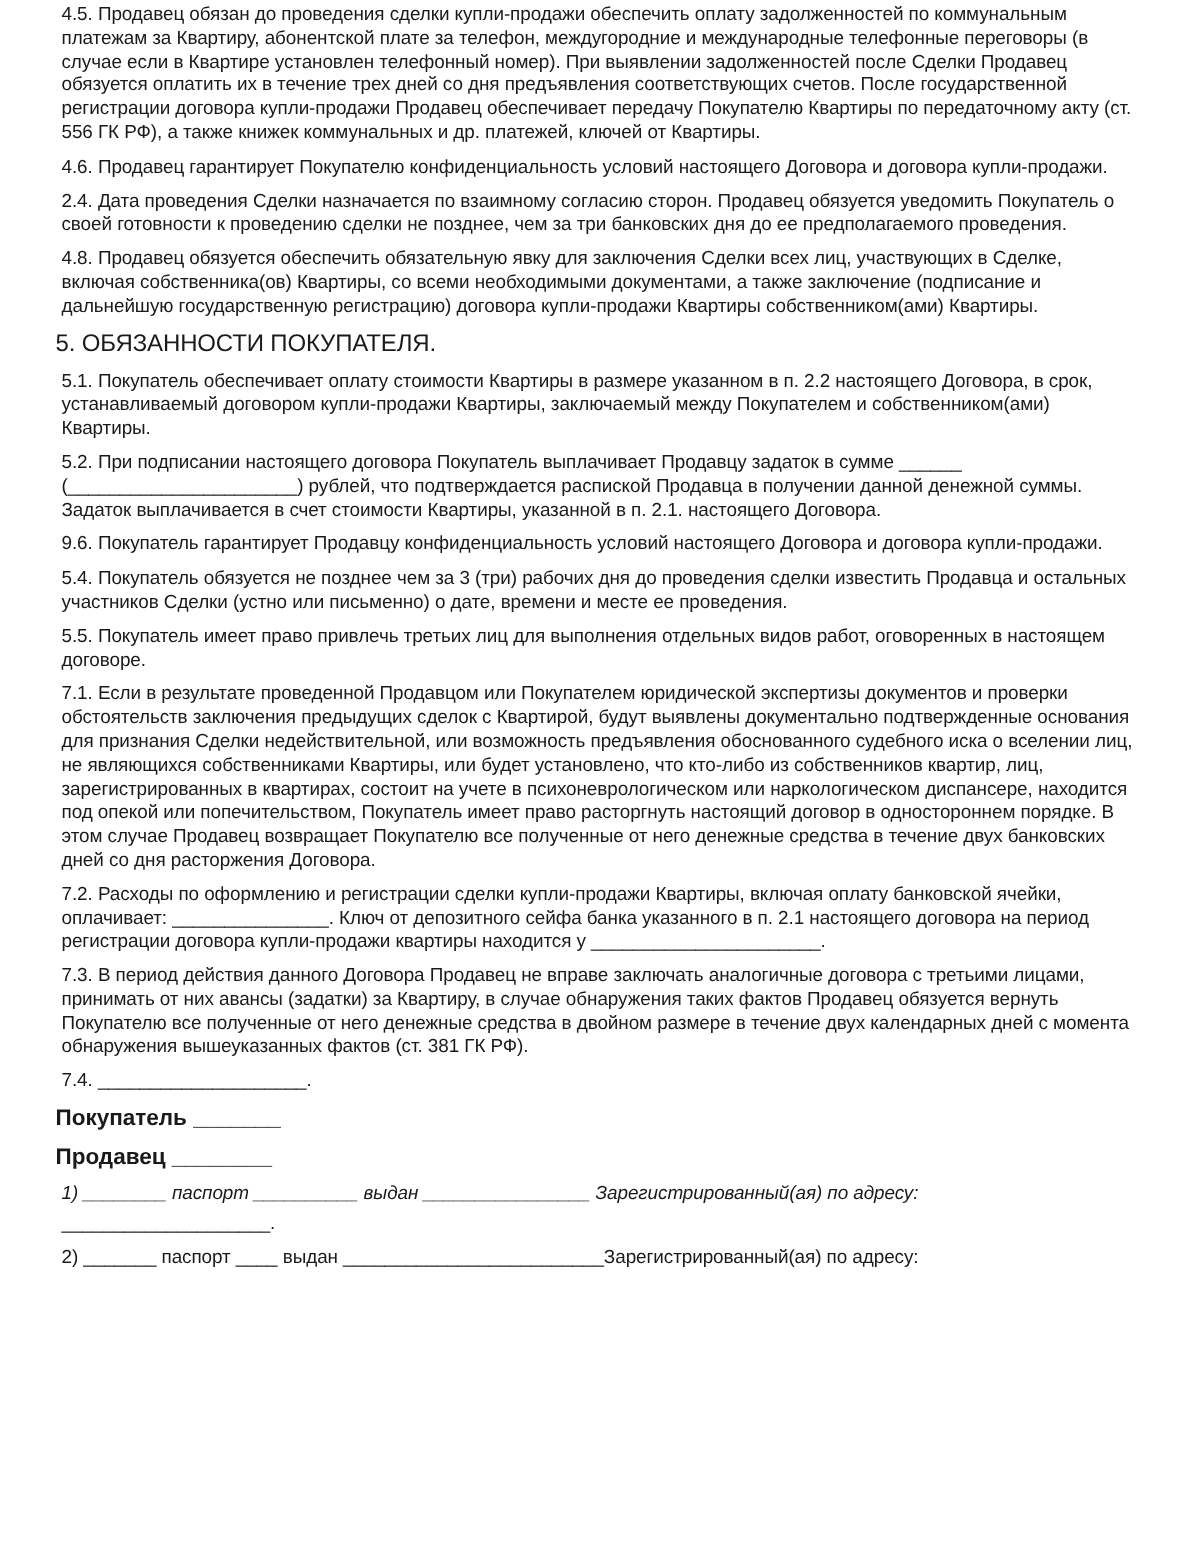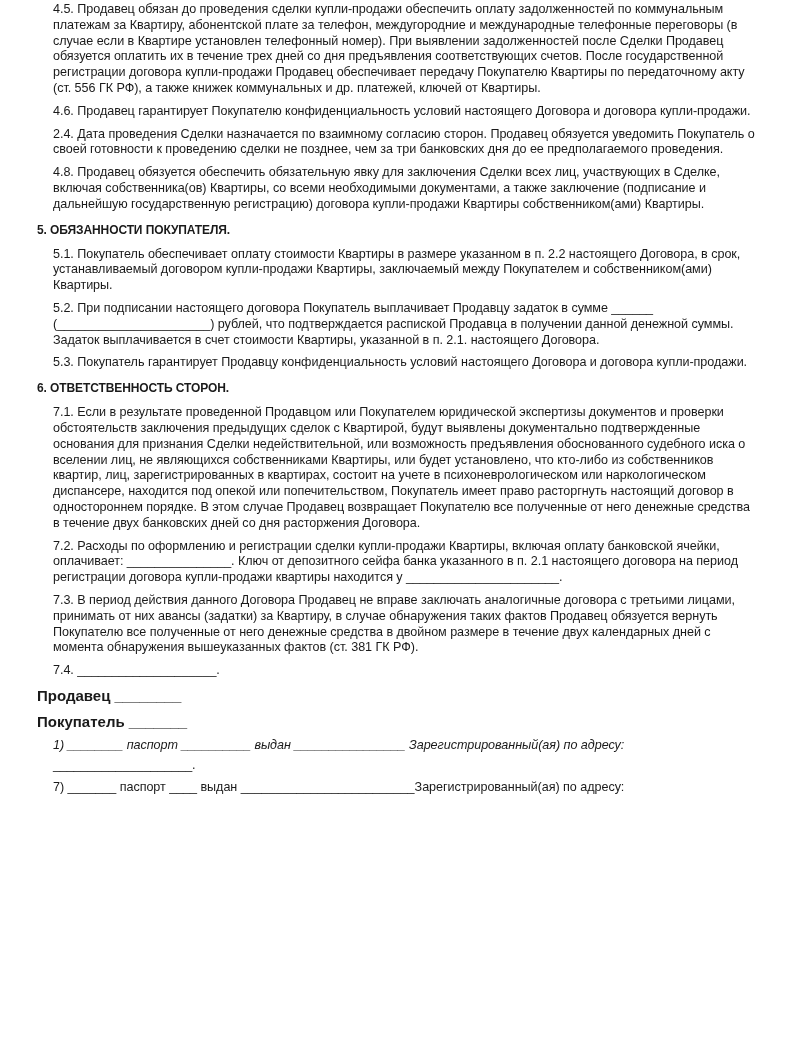--- a/index.html
+++ b/index.html
@@ -2,53 +2,54 @@
 <html><head>
 <meta charset="utf-8">
 <style>
   html, body { margin: 0; padding: 0; background: #ffffff; }
   body {
     width: 793px; height: 1040px; overflow: hidden; position: relative;
     font-family: "Liberation Sans", sans-serif; color: #1a1a1a;
   }
   .doc { position: absolute; left: 37px; top: 2px; width: 722px; }
   p.para {
-    margin: 0 0 7px 16px; font-size: 12.6px; line-height: 15.8px;
+    margin: 0 0 7px 4px; font-size: 12.6px; line-height: 15.8px;
     letter-spacing: -0.05px;
   }
   h2.sec {
-    margin: 2px 0 7px 0; font-size: 12px; line-height: 20px; font-weight: bold;
+    margin: 2px 0 7px 0; font-size: 16px; line-height: 20px; font-weight: normal;
     letter-spacing: -0.1px;
   }
   .sig {
     margin: 6px 0 6px 0; font-size: 15px; line-height: 20px; font-weight: bold;
   }
   p.tight { margin-bottom: 4px; font-style: italic; }
 </style>
 </head>
 <body>
 
 <div class="doc">
 
   <p class="para">4.5. Продавец обязан до проведения сделки купли-продажи обеспечить оплату задолженностей по коммунальным платежам за Квартиру, абонентской плате за телефон, междугородние и международные телефонные переговоры (в случае если в Квартире установлен телефонный номер). При выявлении задолженностей после Сделки Продавец обязуется оплатить их в течение трех дней со дня предъявления соответствующих счетов. После государственной регистрации договора купли-продажи Продавец обеспечивает передачу Покупателю Квартиры по передаточному акту (ст. 556 ГК РФ), а также книжек коммунальных и др. платежей, ключей от Квартиры.</p>
   <p class="para">4.6. Продавец гарантирует Покупателю конфиденциальность условий настоящего Договора и договора купли-продажи.</p>
   <p class="para">2.4. Дата проведения Сделки назначается по взаимному согласию сторон. Продавец обязуется уведомить Покупатель о своей готовности к проведению сделки не позднее, чем за три банковских дня до ее предполагаемого проведения.</p>
   <p class="para">4.8. Продавец обязуется обеспечить обязательную явку для заключения Сделки всех лиц, участвующих в Сделке, включая собственника(ов) Квартиры, со всеми необходимыми документами, а также заключение (подписание и дальнейшую государственную регистрацию) договора купли-продажи Квартиры собственником(ами) Квартиры.</p>
 
   <h2 class="sec">5. ОБЯЗАННОСТИ ПОКУПАТЕЛЯ.</h2>
   <p class="para">5.1. Покупатель обеспечивает оплату стоимости Квартиры в размере указанном в п. 2.2 настоящего Договора, в срок, устанавливаемый договором купли-продажи Квартиры, заключаемый между Покупателем и собственником(ами) Квартиры.</p>
   <p class="para">5.2. При подписании настоящего договора Покупатель выплачивает Продавцу задаток в сумме ______ (______________________) рублей, что подтверждается распиской Продавца в получении данной денежной суммы. Задаток выплачивается в счет стоимости Квартиры, указанной в п. 2.1. настоящего Договора.</p>
-  <p class="para">5.3. Покупатель гарантирует Продавцу конфиденциальность условий настоящего Договора и договора купли-продажи.</p>
+  <p class="para">9.6. Покупатель гарантирует Продавцу конфиденциальность условий настоящего Договора и договора купли-продажи.</p>
+  <p class="para">5.4. Покупатель обязуется не позднее чем за 3 (три) рабочих дня до проведения сделки известить Продавца и остальных участников Сделки (устно или письменно) о дате, времени и месте ее проведения.</p>
+  <p class="para">5.5. Покупатель имеет право привлечь третьих лиц для выполнения отдельных видов работ, оговоренных в настоящем договоре.</p>
 
-  <h2 class="sec">6. ОТВЕТСТВЕННОСТЬ СТОРОН.</h2>
 
   <p class="para">7.1. Если в результате проведенной Продавцом или Покупателем юридической экспертизы документов и проверки обстоятельств заключения предыдущих сделок с Квартирой, будут выявлены документально подтвержденные основания для признания Сделки недействительной, или возможность предъявления обоснованного судебного иска о вселении лиц, не являющихся собственниками Квартиры, или будет установлено, что кто-либо из собственников квартир, лиц, зарегистрированных в квартирах, состоит на учете в психоневрологическом или наркологическом диспансере, находится под опекой или попечительством, Покупатель имеет право расторгнуть настоящий договор в одностороннем порядке. В этом случае Продавец возвращает Покупателю все полученные от него денежные средства в течение двух банковских дней со дня расторжения Договора.</p>
   <p class="para">7.2. Расходы по оформлению и регистрации сделки купли-продажи Квартиры, включая оплату банковской ячейки, оплачивает: _______________. Ключ от депозитного сейфа банка указанного в п. 2.1 настоящего договора на период регистрации договора купли-продажи квартиры находится у ______________________.</p>
   <p class="para">7.3. В период действия данного Договора Продавец не вправе заключать аналогичные договора с третьими лицами, принимать от них авансы (задатки) за Квартиру, в случае обнаружения таких фактов Продавец обязуется вернуть Покупателю все полученные от него денежные средства в двойном размере в течение двух календарных дней с момента обнаружения вышеуказанных фактов (ст. 381 ГК РФ).</p>
   <p class="para">7.4. ____________________.</p>
 
+  <div class="sig">Покупатель _______</div>
   <div class="sig">Продавец ________</div>
-  <div class="sig">Покупатель _______</div>
 
   <p class="para tight">1) ________ паспорт __________ выдан ________________ Зарегистрированный(ая) по адресу:</p>
   <p class="para">____________________.</p>
-  <p class="para">7) _______ паспорт ____ выдан _________________________Зарегистрированный(ая) по адресу:</p>
+  <p class="para">2) _______ паспорт ____ выдан _________________________Зарегистрированный(ая) по адресу:</p>
 </div>
 
 </body></html>

